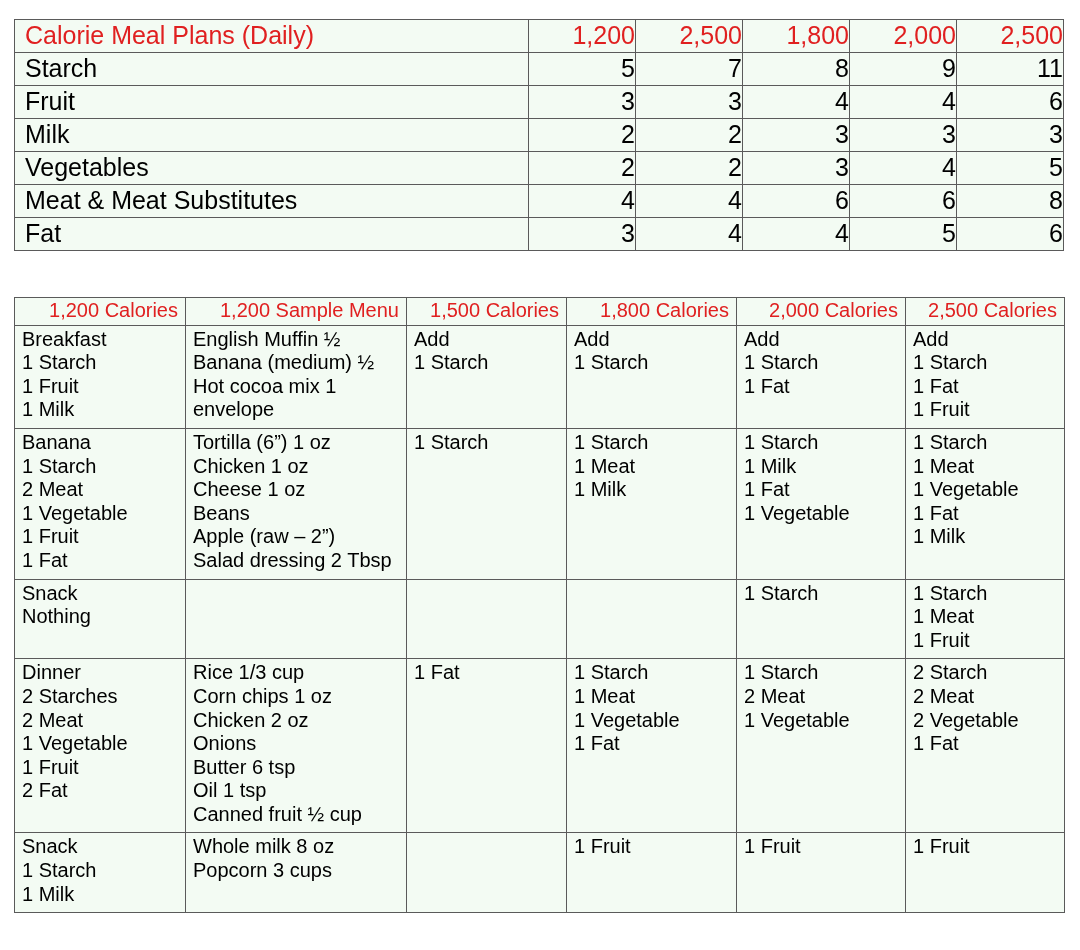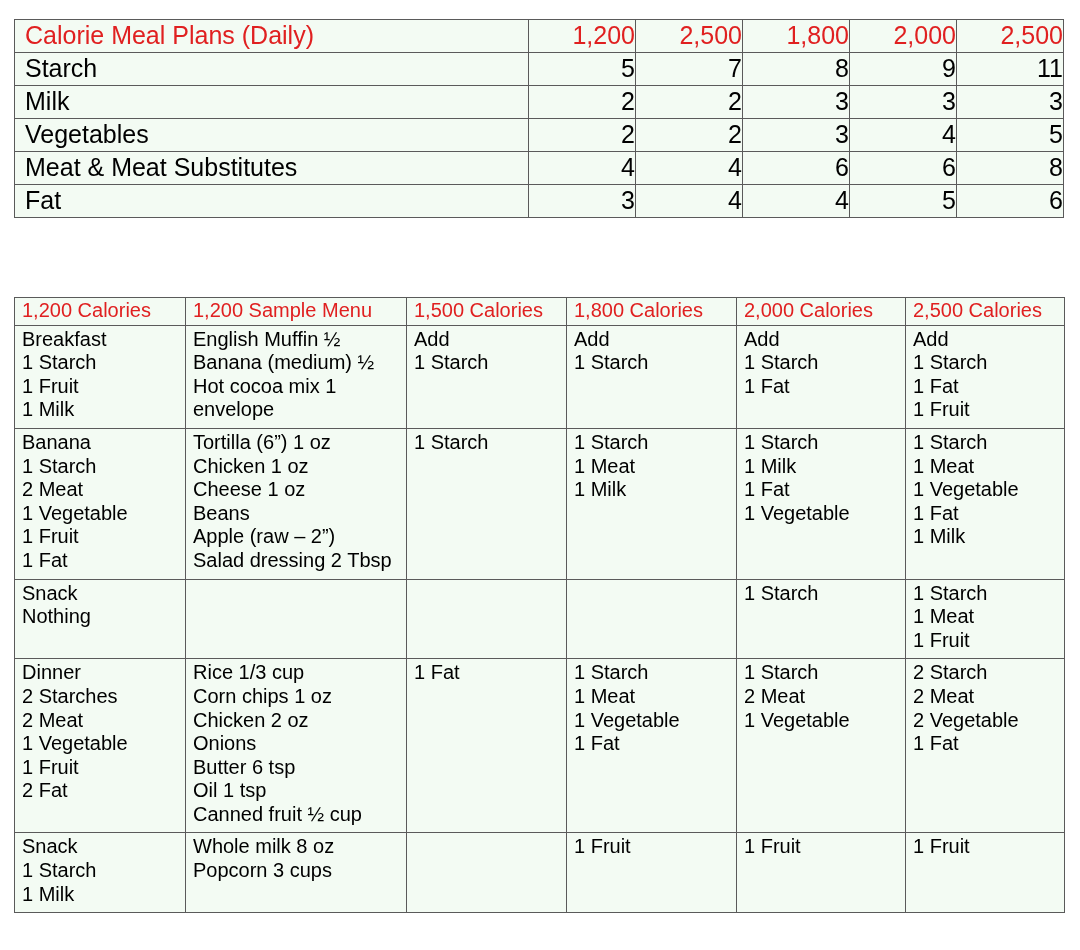--- a/index.html
+++ b/index.html
@@ -82,20 +82,21 @@
     width: 1050px;
   }
   #menu-table td {
     font-size: 20px;
     padding: 2px 7px 6px 7px;
   }
   #menu-table td.hdr {
     padding-top: 1px;
     padding-bottom: 2px;
     white-space: nowrap;
+    text-align: right;
   }
   #menu-table col.c1 { width: 171px; }
   #menu-table col.c2 { width: 221px; }
   #menu-table col.c3 { width: 160px; }
   #menu-table col.c4 { width: 170px; }
   #menu-table col.c5 { width: 169px; }
   #menu-table col.c6 { width: 159px; }
 
   .cell-lines > div {
     white-space: nowrap;
@@ -128,20 +129,28 @@
         <td class="num red">2,500</td>
       </tr>
 
       <tr>
         <td class="label">Starch</td>
         <td class="num">5</td>
         <td class="num">7</td>
         <td class="num">8</td>
         <td class="num">9</td>
         <td class="num">11</td>
+      </tr>
+      <tr>
+        <td class="label">Fruit</td>
+        <td class="num">3</td>
+        <td class="num">3</td>
+        <td class="num">4</td>
+        <td class="num">4</td>
+        <td class="num">6</td>
       </tr>
       <tr>
         <td class="label">Milk</td>
         <td class="num">2</td>
         <td class="num">2</td>
         <td class="num">3</td>
         <td class="num">3</td>
         <td class="num">3</td>
       </tr>
       <tr>

